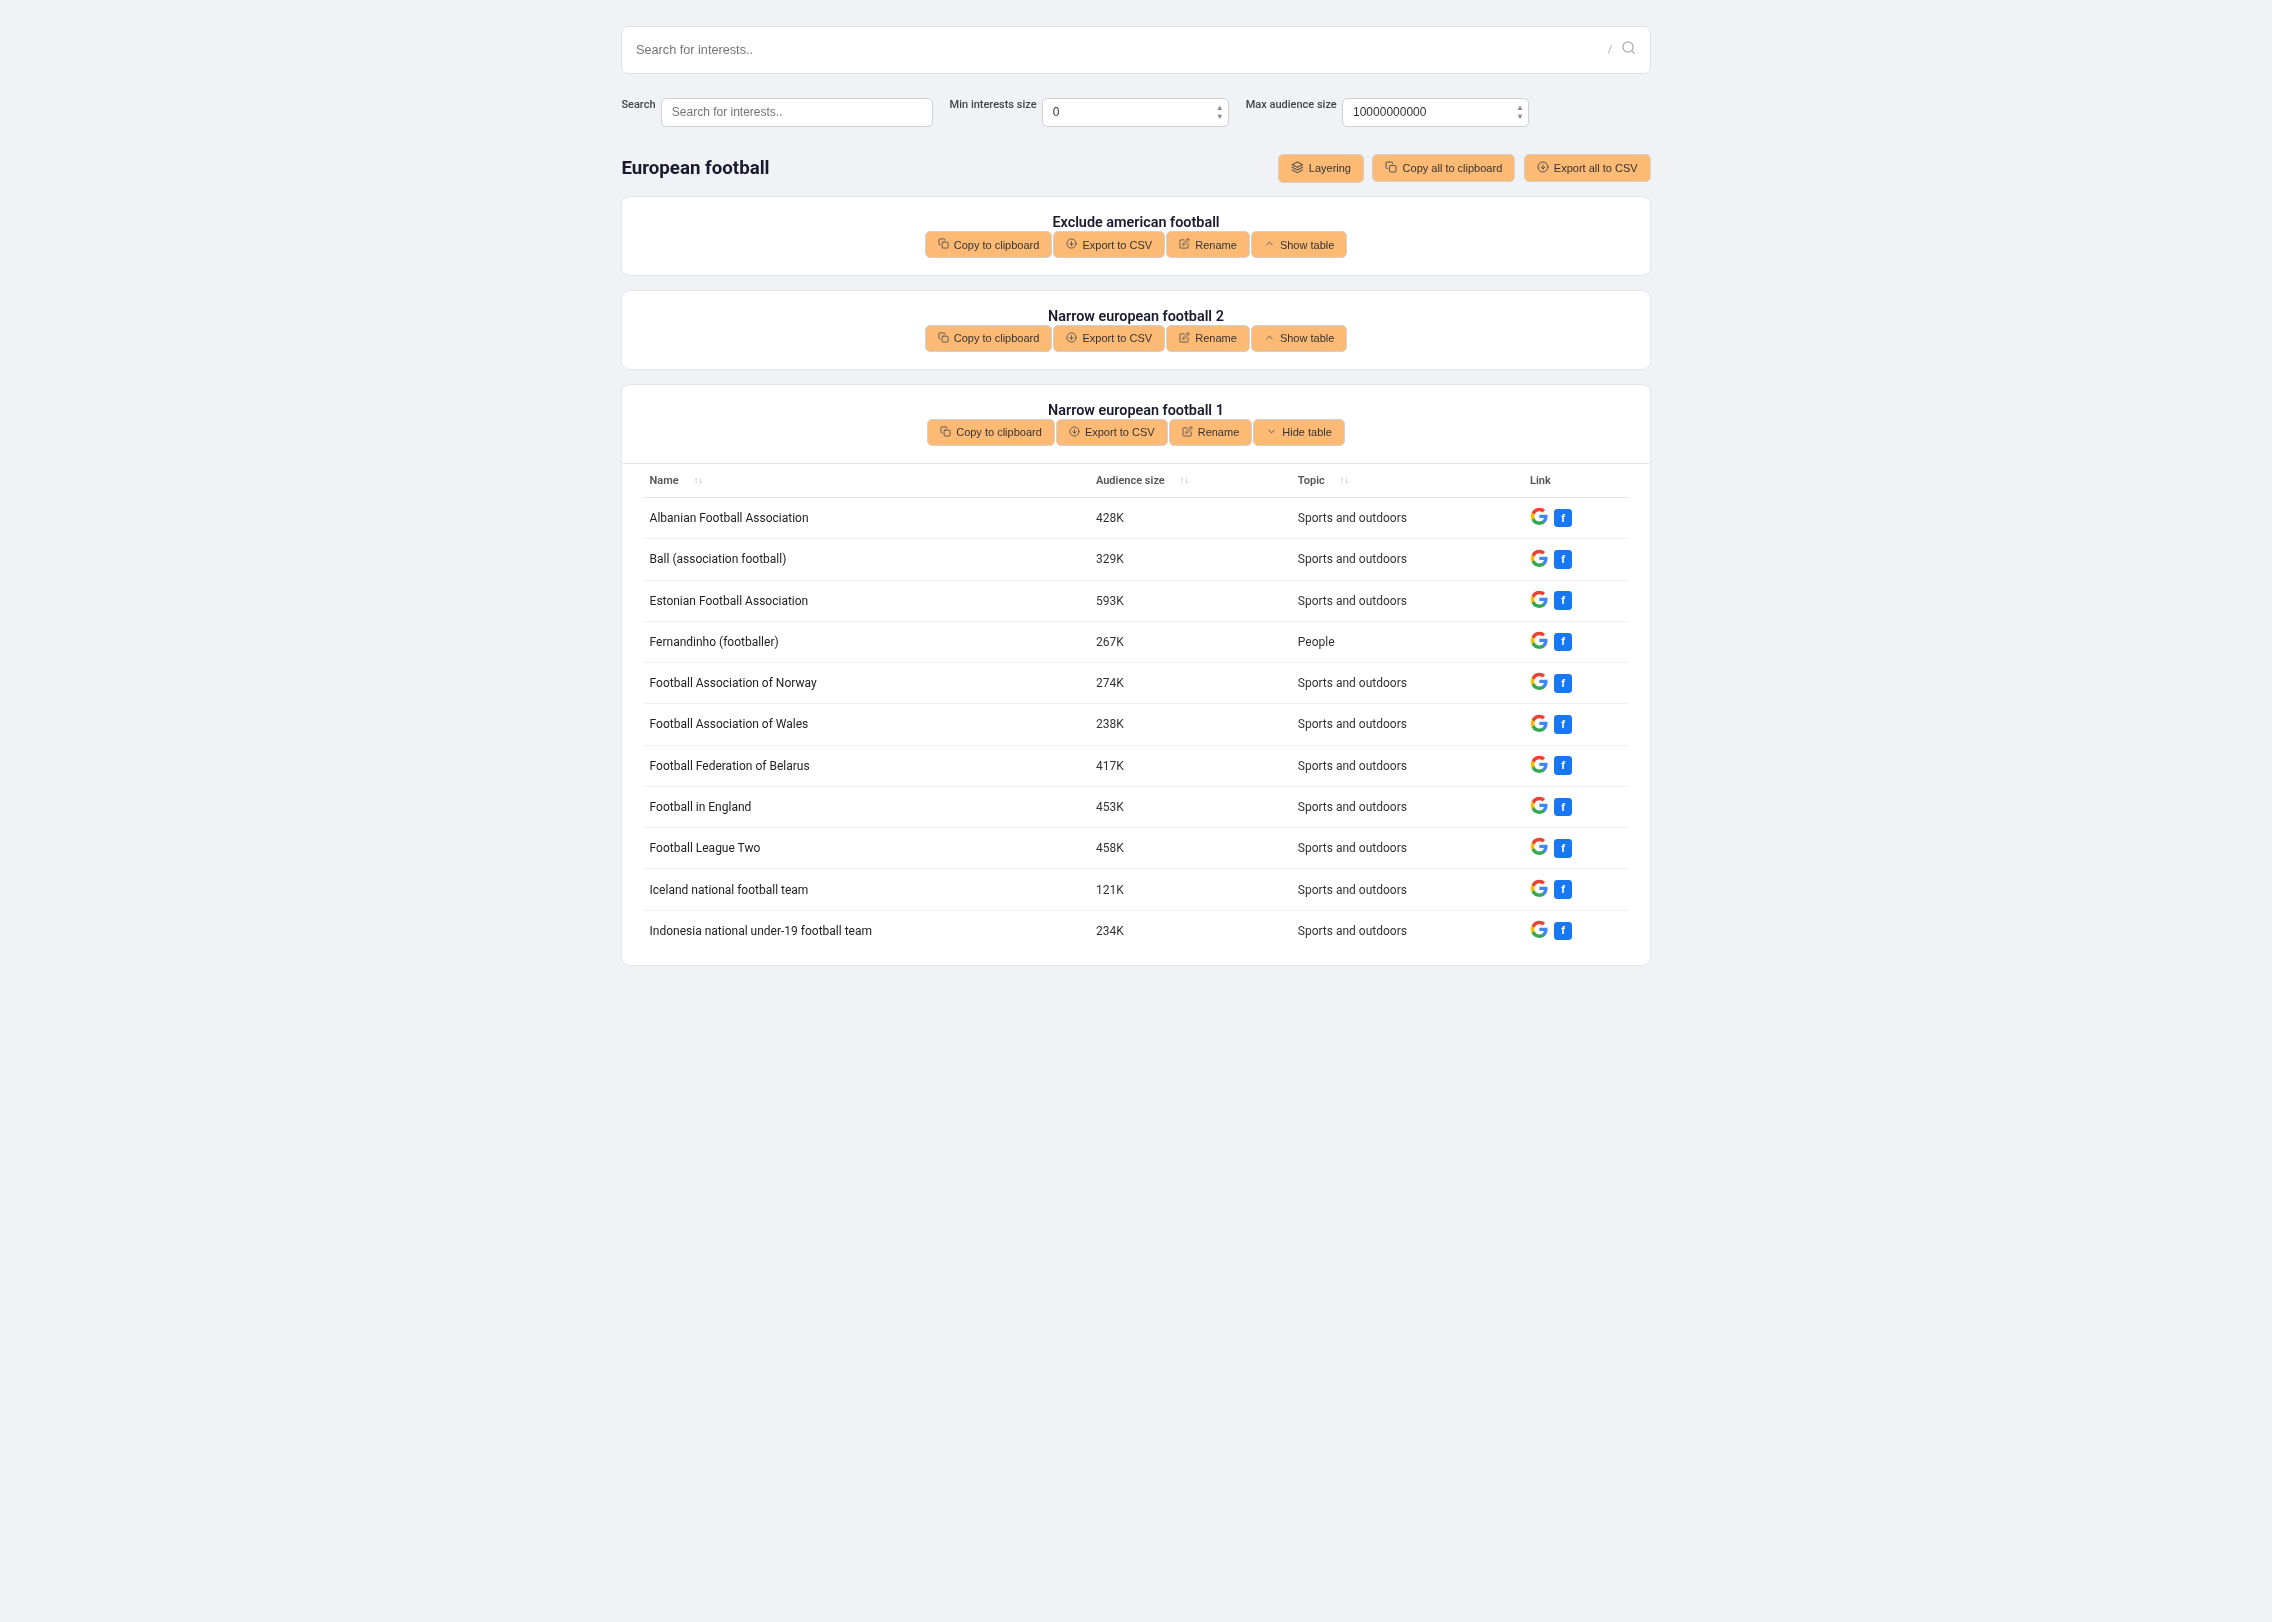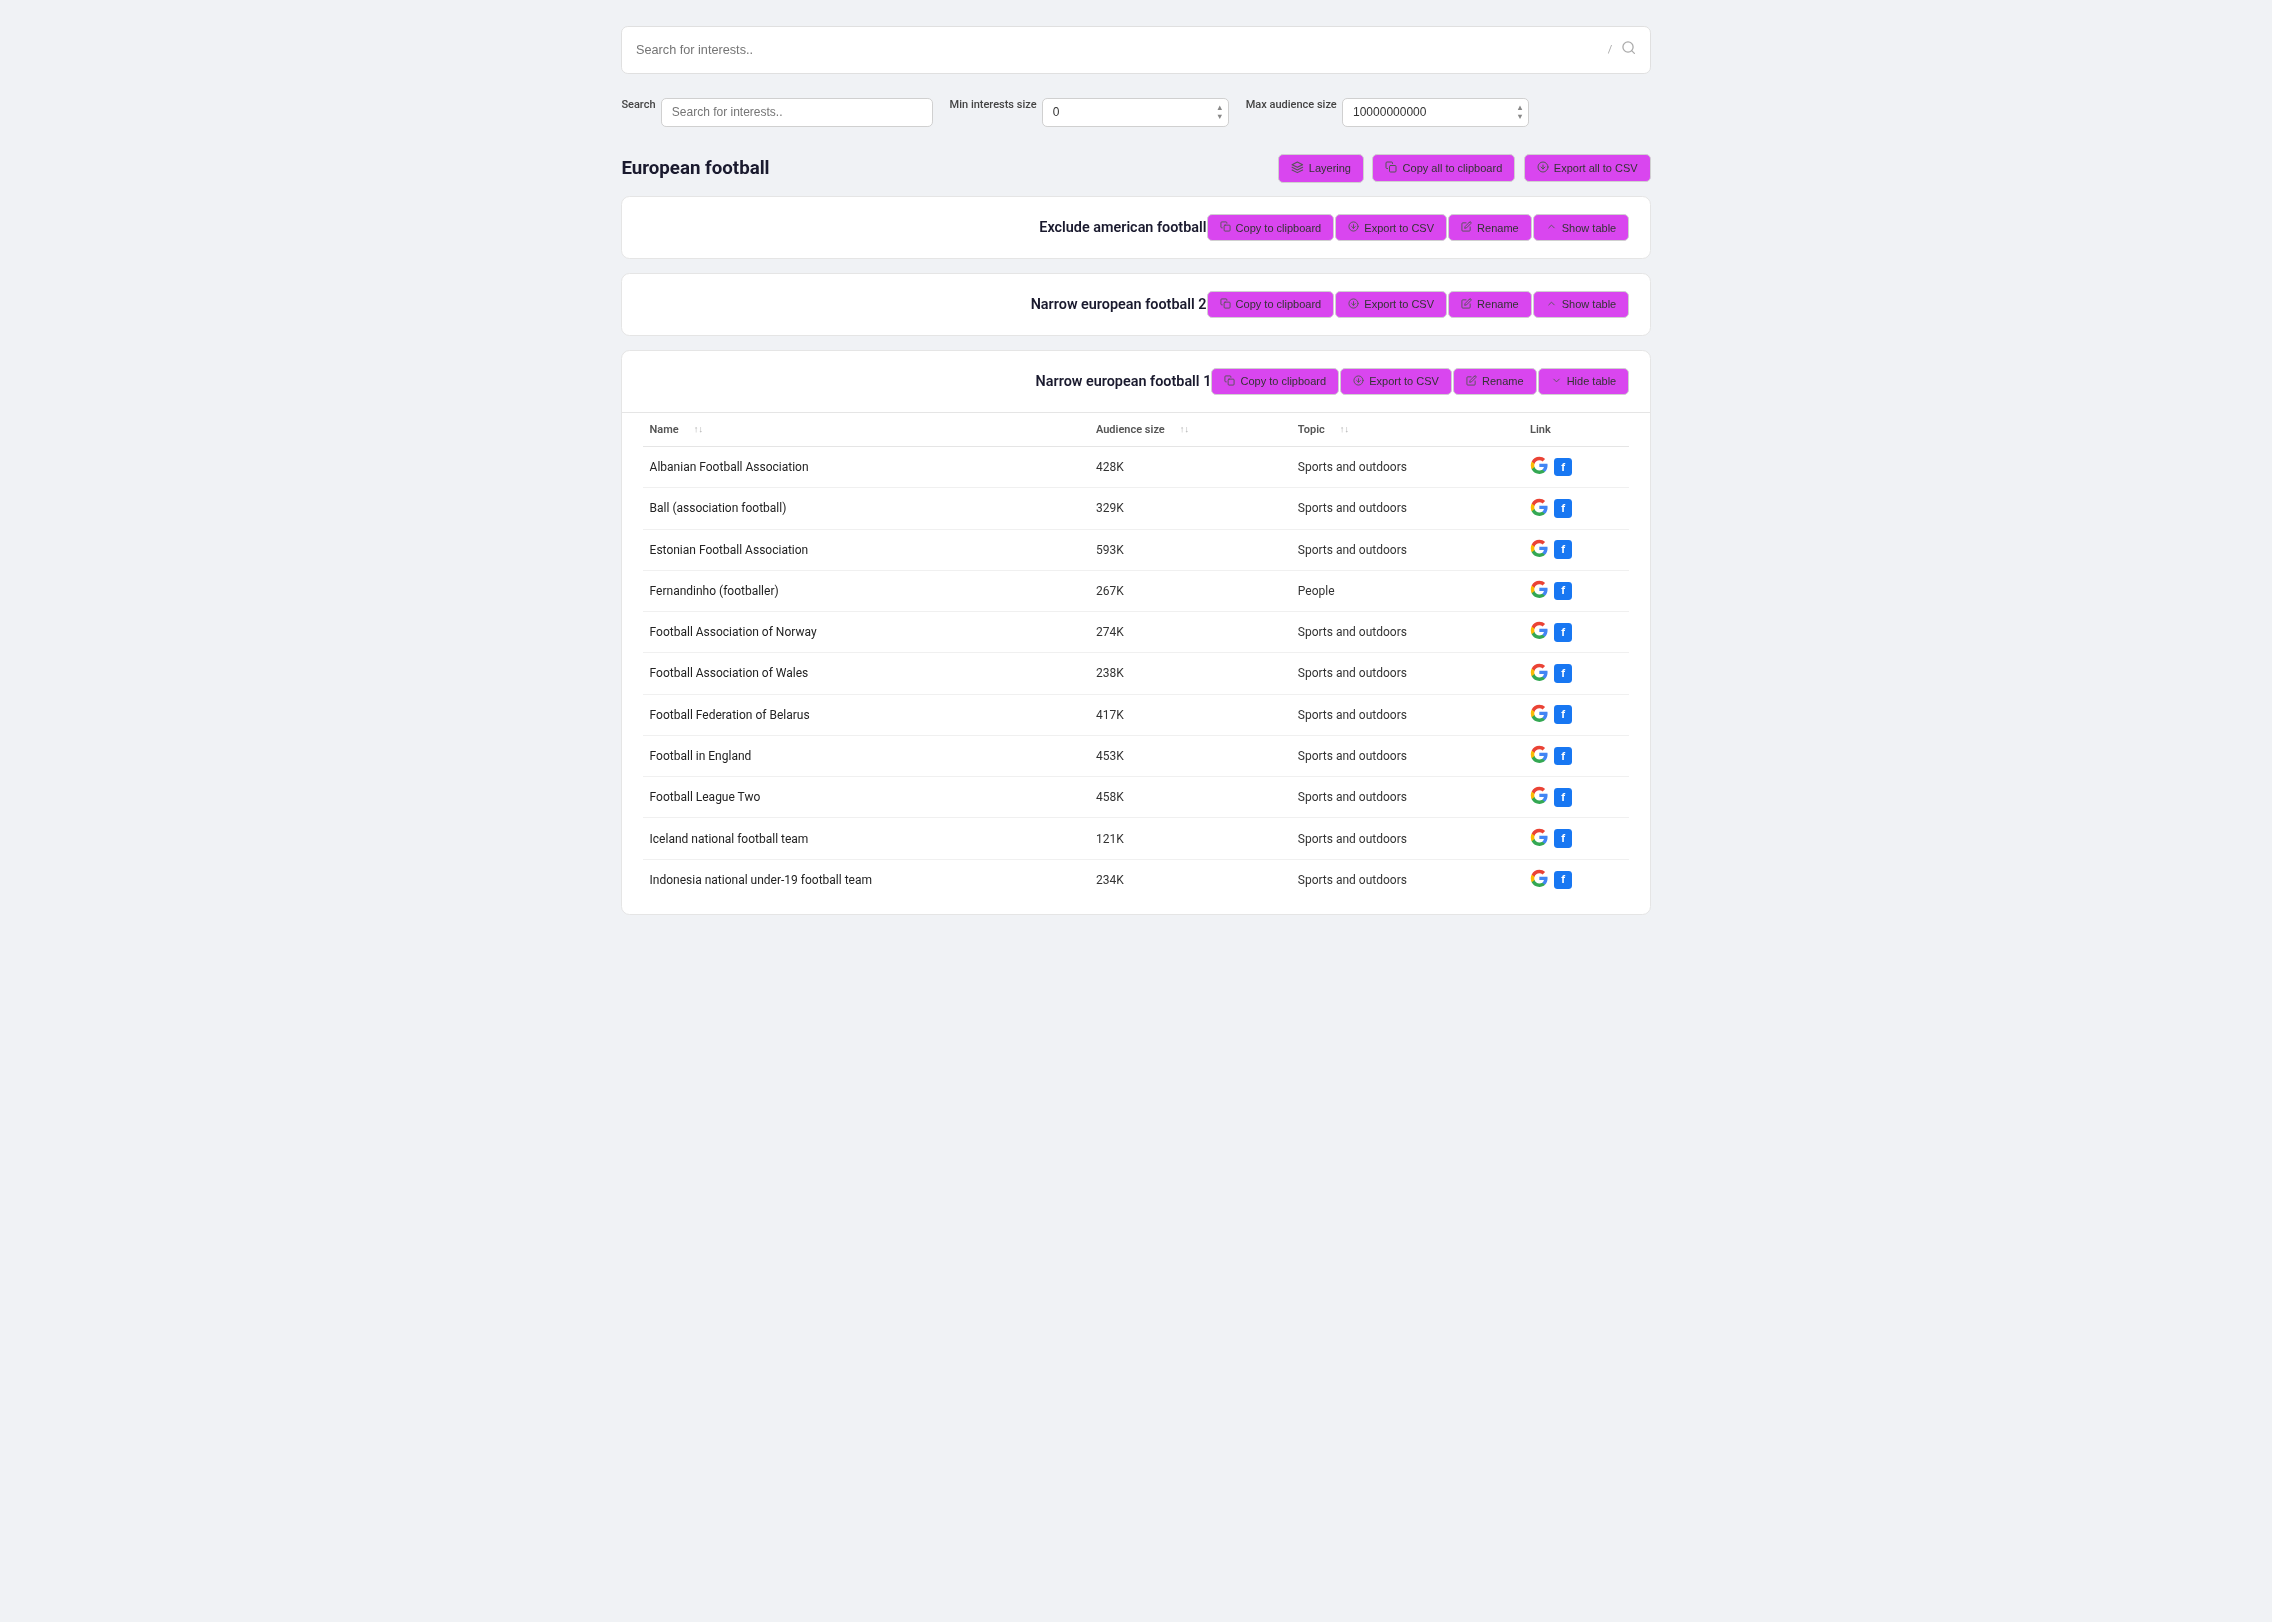--- a/index.html
+++ b/index.html
@@ -124,40 +124,41 @@
       gap: 8.5px;
       align-items: center;
     }
     .btn-outline {
       display: flex;
       align-items: center;
       gap: 5.1px;
       padding: 6px 12px;
       border: 0.8px solid #d0d0d0;
       border-radius: 5.1px;
-      background: #d946ef;
+      background: #fdba74;
       cursor: pointer;
       font-size: 11px;
       color: #333;
       white-space: nowrap;
     }
 
     
     .card {
       background: #fff;
       border: 0.8px solid #e5e5e5;
       border-radius: 8.5px;
       margin-bottom: 13.6px;
       overflow: hidden;
     }
     .card-header {
       display: flex;
       align-items: center;
       justify-content: flex-end;
       padding: 17px 20.4px;
+      flex-direction: column;
     }
     .card-title {
       font-size: 14.4px;
       font-weight: 600;
       color: #1a1a2e;
     }
     .card-actions {
       display: flex;
       gap: 1px;
       align-items: center;

